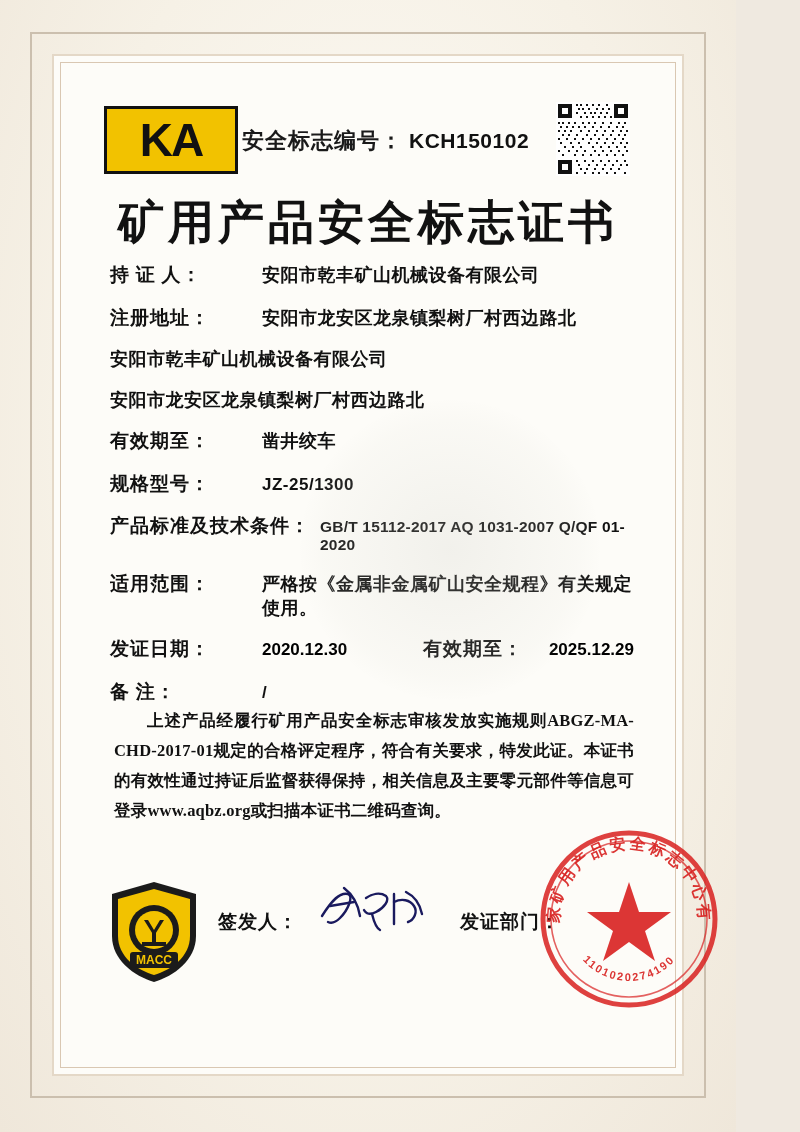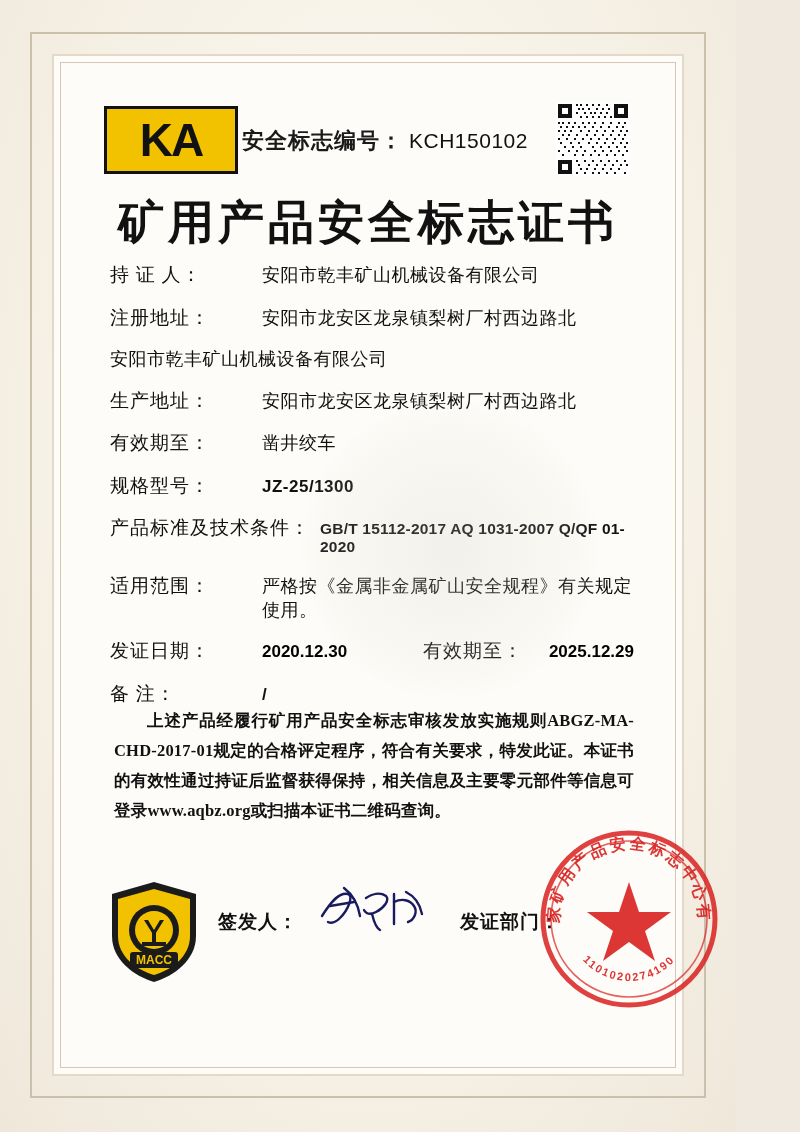--- a/index.html
+++ b/index.html
@@ -59,25 +59,25 @@
   
   .title{
     position:absolute;left:0;right:0;top:128px;text-align:center;
     font-size:46px;font-weight:bold;color:#111;letter-spacing:4px;
     font-family:Liberation Sans, sans-serif;
   }
   
   .fields{position:absolute;left:48px;right:40px;top:198px;}
   .row{display:flex;align-items:baseline;margin-bottom:16.5px;}
   .lbl{
-    width:152px;flex:0 0 152px;font-size:19px;color:#111;font-weight:normal;
+    width:152px;flex:0 0 152px;font-size:19px;color:#111;font-weight:bold;
     letter-spacing:1px;
   }
   .lbl.wide{width:210px;flex:0 0 210px;}
-  .val{font-size:18px;color:#111;font-weight:normal;letter-spacing:0.5px;}
+  .val{font-size:18px;color:#111;font-weight:bold;letter-spacing:0.5px;}
   .val.mono{font-family:"Liberation Sans", sans-serif;font-size:17px;font-weight:600;}
   .val.small{font-family:"Liberation Sans", sans-serif;font-size:15.5px;font-weight:600;letter-spacing:0.2px;}
   .row.dates{margin-bottom:16.5px;}
   .date-v{font-family:"Liberation Sans", sans-serif;font-size:17px;font-weight:600;}
   
   .para{
     position:absolute;left:52px;right:40px;top:642px;
     font-size:16.5px;line-height:30px;color:#111;text-align:justify;
     text-indent:2em;font-weight:bold;letter-spacing:0.2px;
   }
@@ -291,21 +291,20 @@
       <div class="row">
         <div class="lbl">注册地址：</div>
         <div class="val">安阳市龙安区龙泉镇梨树厂村西边路北</div>
       </div>
 
       <div class="row">
         <div class="val">安阳市乾丰矿山机械设备有限公司</div>
       </div>
 
       <div class="row">
-        <div class="lbl">生产地址：</div>
         <div class="val">安阳市龙安区龙泉镇梨树厂村西边路北</div>
       </div>
 
       <div class="row">
         <div class="lbl">有效期至：</div>
         <div class="val">凿井绞车</div>
       </div>
 
       <div class="row">
         <div class="lbl">规格型号：</div>

